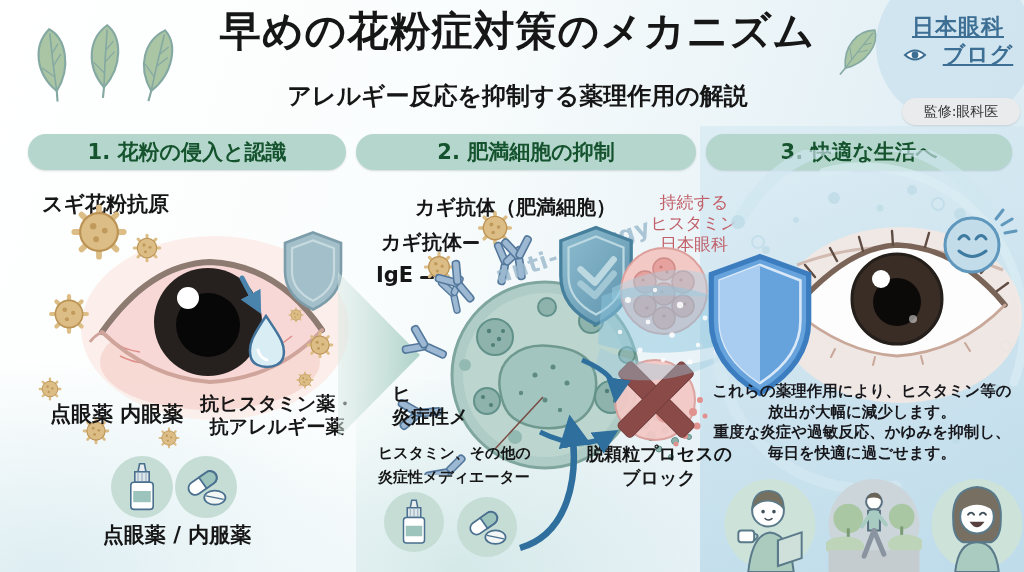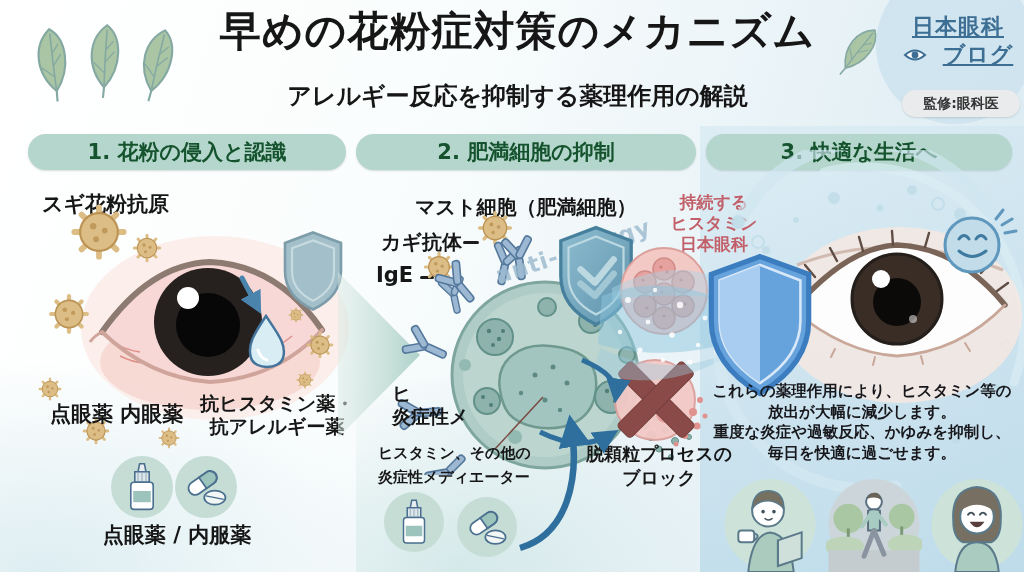--- a/index.html
+++ b/index.html
@@ -17,28 +17,28 @@
   .dash{position:absolute;background:#1c1c1c;height:3px;border-radius:2px;}
   svg{display:block;}
   .wash3{position:absolute;left:700px;top:126px;width:324px;height:446px;
     background:linear-gradient(180deg,rgba(204,228,240,.45),rgba(176,212,230,.62));}
   .washBL{position:absolute;left:0;top:360px;width:420px;height:212px;
     background:radial-gradient(ellipse at 10% 100%,rgba(196,224,232,.55),rgba(196,224,232,0) 70%);}
   .wash2{position:absolute;left:356px;top:380px;width:340px;height:192px;
     background:radial-gradient(ellipse at 30% 100%,rgba(178,214,212,.45),rgba(178,214,212,0) 75%);}
   .logo-circle{position:absolute;left:876px;top:-34px;width:158px;height:158px;border-radius:50%;
     background:#cfe4ee;opacity:.95;}
-  .badge{position:absolute;left:902px;top:90px;width:118px;height:27px;border-radius:14px;
+  .badge{position:absolute;left:902px;top:98px;width:118px;height:27px;border-radius:14px;
     background:#e9ebec;display:flex;align-items:center;justify-content:center;
-    font-size:14px;font-weight:700;color:#333;box-shadow:0 1px 2px rgba(0,0,0,.12);}
+    font-size:14px;font-weight:400;color:#333;box-shadow:0 1px 2px rgba(0,0,0,.12);}
   .logo-text{position:absolute;color:#3d6e93;font-weight:800;letter-spacing:1px;font-size:22px;text-decoration:underline;}
   .watermark{position:absolute;left:492px;top:238px;transform:rotate(-18deg);
     font-size:23px;font-weight:800;color:#9ab9cd;opacity:.8;letter-spacing:1px;}
-  .warn{position:absolute;left:648px;top:192px;width:132px;text-align:center;
-    font-size:17px;font-weight:700;color:#c2606a;line-height:21px;}
+  .warn{position:absolute;left:628px;top:192px;width:132px;text-align:center;
+    font-size:17px;font-weight:400;color:#c2606a;line-height:21px;}
   .desc{position:absolute;left:703px;top:381px;width:318px;text-align:center;
     font-size:15.5px;font-weight:800;line-height:20.5px;color:#17171c;}
 </style>
 </head>
 <body>
 
 <div class="canvas">
 
   <svg width="0" height="0" style="position:absolute">
     <defs>
@@ -187,21 +187,21 @@
   <svg class="abs" style="left:336px;top:268px" width="88" height="174">
     <defs>
         <linearGradient id="chev" x1="0" y1="0" x2="1" y2="0">
       <stop offset="0" stop-color="#d9e9e4" stop-opacity=".5"></stop>
           <stop offset="1" stop-color="#a9cfc6" stop-opacity=".95"></stop>
     </linearGradient>
       </defs>
     <polygon points="2,4 84,87 2,170" fill="url(#chev)"></polygon>
   </svg>
 
-  <div class="label" style="left:415px;top:194px;font-size:20px">マスト細胞（肥満細胞）</div>
+  <div class="label" style="left:415px;top:194px;font-size:20px">カギ抗体（肥満細胞）</div>
   <div class="label" style="left:381px;top:229px;font-size:20px">カギ抗体</div>
   <div class="dash" style="left:463px;top:241px;width:16px"></div>
   <div class="label" style="left:376px;top:263px;font-size:21px">IgE</div>
   <div class="dash" style="left:420px;top:276px;width:14px"></div>
 
   <svg class="abs" style="left:477px;top:210px" width="36" height="36">
     <use href="#pollen" width="36" height="36"></use>
     </svg>
   <svg class="abs" style="left:486px;top:240px" width="40" height="52">
     <use href="#antibody" width="38" height="50" transform="rotate(12 19 25)"></use>

